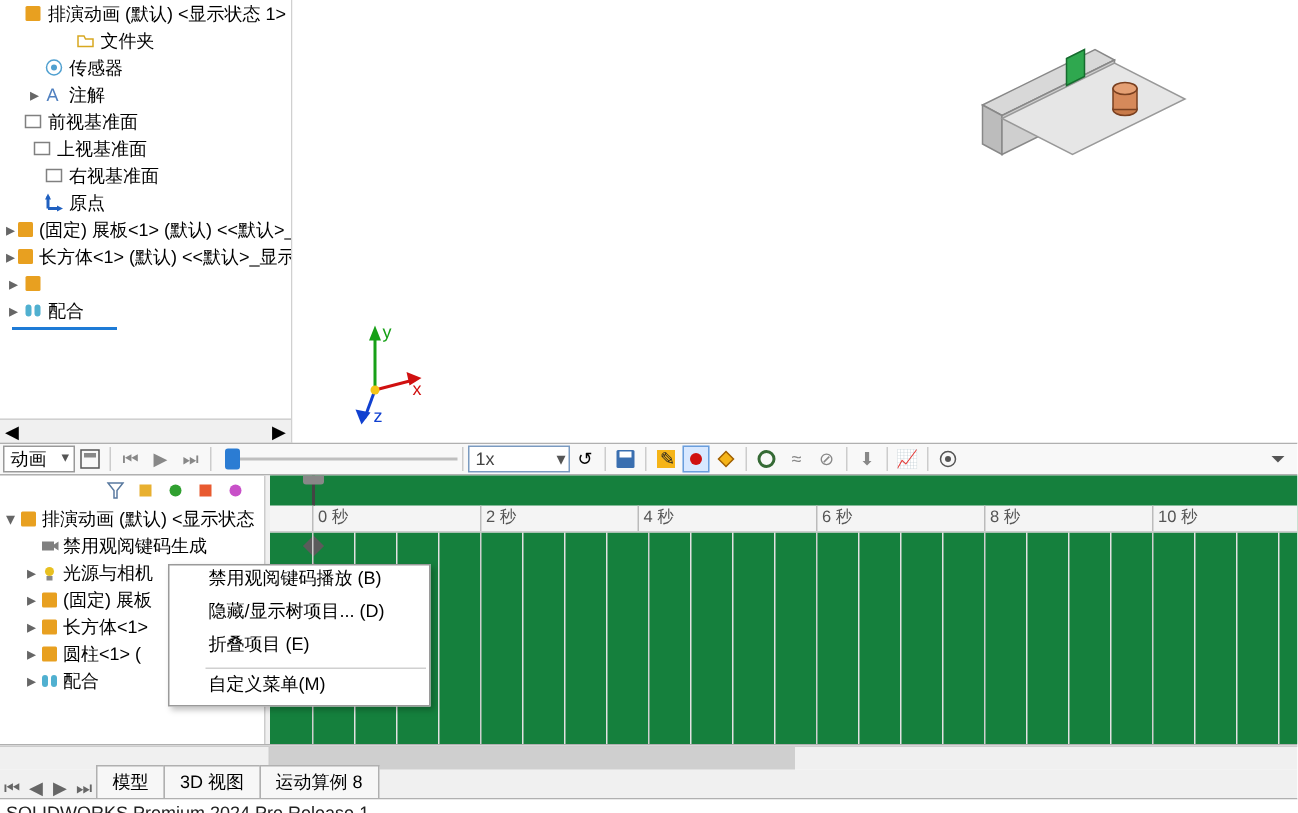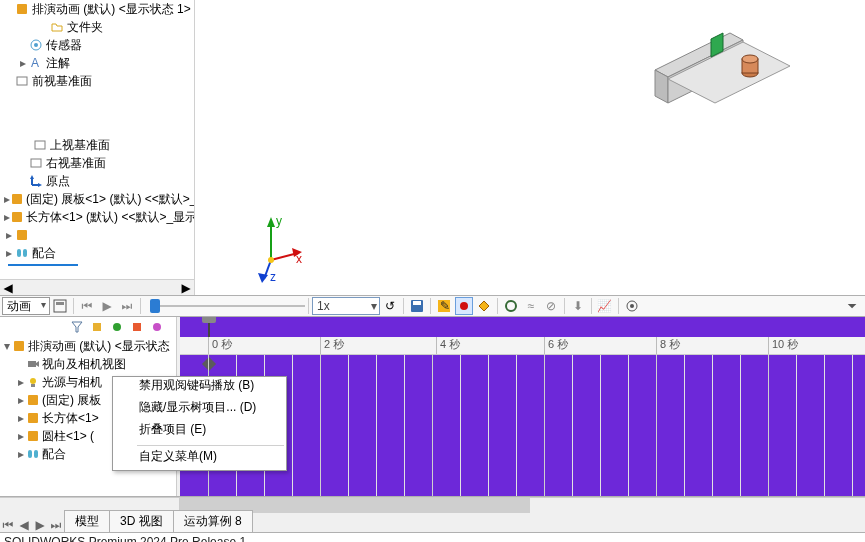--- a/index.html
+++ b/index.html
@@ -1,17 +1,17 @@
 <!DOCTYPE html>
 <html><head>
 <meta charset="utf-8">
 <style>
 * { margin: 0; padding: 0; box-sizing: border-box; font-family: "Microsoft YaHei", Arial, sans-serif; font-size: 12px; }
 body { width: 865px; height: 542px; background: #fff; position: relative; overflow: hidden; }
-.top-area { display: flex; height: 295px; gap: 21px; }
+.top-area { display: flex; height: 295px; }
 .feature-tree { width: 195px; border-right: 1px solid #d0d0d0; overflow: hidden; position: relative; }
 .tree-item { display: flex; align-items: center; height: 18px; padding-left: 4px; white-space: nowrap; }
 .tree-item .expand { width: 10px; text-align: center; color: #666; }
 .tree-item .icon { width: 16px; height: 16px; display: inline-flex; align-items: center; justify-content: center; margin-right: 2px; }
 .feature-scroll { position: absolute; bottom: 0; left: 0; right: 0; height: 16px; display: flex; align-items: center; justify-content: space-between; background: #f0f0f0; border-top: 1px solid #d0d0d0; }
 .feature-scroll .arrow { width: 16px; text-align: center; cursor: pointer; }
 .viewport { flex: 1; background: #fff; position: relative; }
 .triad { position: absolute; left: 30px; bottom: 10px; }
 .model-3d { position: absolute; right: 60px; top: 15px; width: 170px; height: 110px; }
 .anim-toolbar { height: 22px; border-top: 1px solid #b0b0b0; border-bottom: 1px solid #b0b0b0; display: flex; align-items: center; background: #f8f8f8; }
@@ -21,21 +21,21 @@
 .anim-toolbar .sep { width: 1px; height: 16px; background: #ccc; margin: 0 3px; }
 .anim-toolbar .timefield { width: 68px; height: 18px; border: 1px solid #7a9ac0; background: #fff; color: #444; padding-left: 4px; display: flex; align-items: center; }
 .slider-track { flex: 0 0 155px; height: 18px; position: relative; margin-left: 6px; }
 .slider-track .line { position: absolute; top: 8px; left: 0; right: 0; height: 2px; background: #bfbfbf; }
 .slider-track .thumb { position: absolute; top: 2px; left: 0; width: 10px; height: 14px; background: #2b7cd3; border-radius: 2px; }
 .anim-lower { display: flex; height: 180px; border-bottom: 1px solid #b0b0b0; }
 .anim-tree { width: 180px; border-right: 1px solid #d0d0d0; position: relative; }
 .anim-tree-toolbar { height: 20px; display: flex; align-items: center; padding-left: 68px; gap: 2px; }
 .anim-tree-toolbar .tbtn { width: 18px; height: 18px; display: flex; align-items: center; justify-content: center; }
 .anim-tree-item { display: flex; align-items: center; height: 18px; padding-left: 2px; white-space: nowrap; }
-.timeline { flex: 1; position: relative; background: #6d28d9; overflow: hidden; }
+.timeline { flex: 1; position: relative; background: #15803d; overflow: hidden; }
 .timeline-ruler { height: 18px; border-bottom: 1px solid #ccc; position: relative; background: #f4f4f4; display: flex; }
 .timeline-ruler .tick { position: absolute; top: 0; height: 100%; border-left: 1px solid #bbb; padding-left: 3px; color: #555; font-size: 11px; }
 .timeline-body { position: relative; height: calc(100% - 18px); }
 .timeline-body .vline { position: absolute; top: 0; bottom: 0; width: 1px; background: #e2e2e2; }
 .timeline-body .vline.maj { background: #cfcfcf; }
 .diamond { position: absolute; width: 10px; height: 10px; background: #5b5b5b; transform: rotate(45deg); }
 .scroll-h { height: 16px; background: #f0f0f0; border-top: 1px solid #ccc; display: flex; }
 .scroll-h .thumb { height: 100%; background: #cfcfcf; }
 .tabs-bar { height: 20px; display: flex; align-items: flex-end; background: #f0f0f0; border-bottom: 1px solid #b0b0b0; }
 .tabs-bar .tab { padding: 2px 10px; border: 1px solid #b0b0b0; border-bottom: none; margin-right: -1px; background: #f7f7f7; font-size: 11px; }
@@ -95,21 +95,21 @@
         </div>
         <div class="tree-item" style="">
           <span class="expand"></span>
           <span class="icon">
             <svg width="14" height="14">
               <rect x="2" y="3" width="10" height="8" fill="none" stroke="#808080"></rect>
             </svg>
           </span>
           <span>前视基准面</span>
         </div>
-        <div class="tree-item" style="padding-left: 22px; margin-top: 46px;">
+        <div class="tree-item" style="padding-left: 10px;">
           <span class="expand"></span>
           <span class="icon">
             <svg width="14" height="14">
               <rect x="2" y="3" width="10" height="8" fill="none" stroke="#808080"></rect>
             </svg>
           </span>
           <span>上视基准面</span>
         </div>
         <div class="tree-item" style="padding-left: 18px;">
           <span class="expand"></span>
@@ -313,21 +313,21 @@
           <span>排演动画 (默认) &lt;显示状态</span>
         </div>
         <div class="anim-tree-item" style="padding-left: 16px;">
           <span class="expand" style="width:10px;display:inline-block;text-align:center;color:#666"></span>
           <span class="icon" style="width:16px;display:inline-flex">
             <svg width="14" height="14">
               <rect x="2" y="4" width="8" height="6" fill="#808080"></rect>
               <polygon points="10,6 13,4 13,10 10,8" fill="#808080"></polygon>
             </svg>
           </span>
-          <span>视向及相机视图</span>
+          <span>禁用观阅键码生成</span>
         </div>
         <div class="anim-tree-item" style="padding-left: 16px;">
           <span class="expand" style="width:10px;display:inline-block;text-align:center;color:#666">▸</span>
           <span class="icon" style="width:16px;display:inline-flex">
             <svg width="14" height="14">
               <circle cx="7" cy="6" r="3" fill="#e8c020"></circle>
               <rect x="5" y="9" width="4" height="3" fill="#888"></rect>
             </svg>
           </span>
           <span>光源与相机</span>
@@ -372,21 +372,21 @@
       </div>
     <div class="resize-handle" style="right:-3px;top:0;bottom:0"></div>
   </div>
   <div class="timeline">
     <div style="height:20px"></div>
     <div class="timeline-ruler">
       <div style="position:absolute;left:28px;top:-20px;width:2px;height:20px;background:#444"></div>
       <div style="position:absolute;left:22px;top:-22px;width:14px;height:8px;background:#888;border-radius:2px"></div>
     <div class="tick" style="left: 28px;">0 秒</div>
         <div class="tick" style="left: 140px;">2 秒</div>
-        <div class="tick" style="left: 256px; text-align: center;">4 秒</div>
+        <div class="tick" style="left: 245px; text-align: center;">4 秒</div>
         <div class="tick" style="left: 364px;">6 秒</div>
         <div class="tick" style="left: 476px;">8 秒</div>
         <div class="tick" style="left: 588px;">10 秒</div>
       </div>
     <div class="timeline-body" id="timeline-body">
       <div class="diamond" style="left:24px;top:4px"></div>
       <div class="diamond" style="left:24px;top:22px"></div>
     <div class="vline maj" style="left: 28px;"></div>
         <div class="vline" style="left: 56px;"></div>
         <div class="vline" style="left: 84px;"></div>

